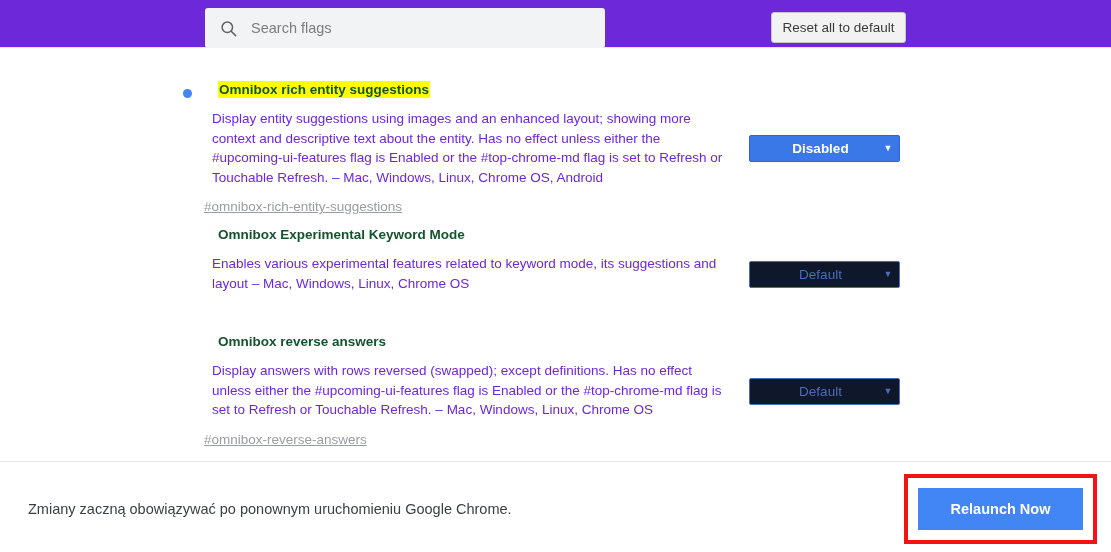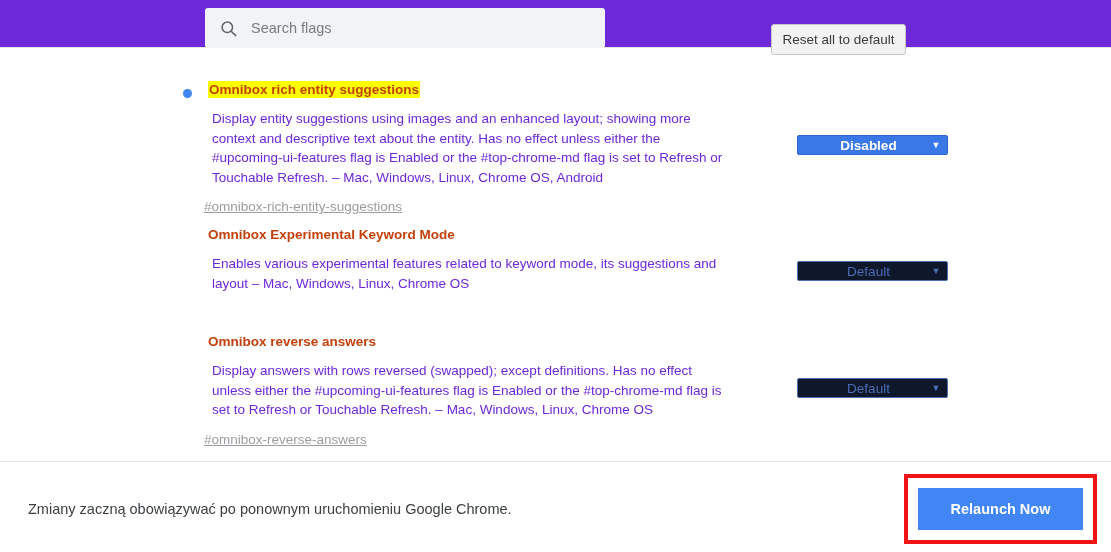--- a/index.html
+++ b/index.html
@@ -57,21 +57,21 @@
     width: 340px;
     padding: 0;
   }
   .search-input::placeholder {
     color: #7a7d80;
     opacity: 1;
   }
   .reset-button {
     position: absolute;
     left: 771px;
-    top: 24px;
+    top: 12px;
     width: 135px;
     height: 31px;
     background: #f2f2f2;
     border: 1px solid #c6c6c6;
     border-radius: 3px;
     color: #3a3a3a;
     font-family: "Liberation Sans", sans-serif;
     font-size: 13.5px;
     cursor: pointer;
     padding: 0;
@@ -102,23 +102,23 @@
   }
   .flag-body {
     position: absolute;
     left: 204px;
     top: 0;
     width: 536px;
   }
   .flag-title {
     font-size: 13.5px;
     font-weight: bold;
-    color: #c2410c;
+    color: #14532d;
     line-height: 17px;
-    margin: 0 0 3px 4px;
+    margin: 0 0 3px 14px;
     display: inline-block;
   }
   .flag-title.highlight {
     background: #ffff00;
     padding: 0 1px;
   }
   .flag-desc {
     font-size: 13.5px;
     color: #6d28d9;
     line-height: 19.5px;
@@ -132,33 +132,32 @@
     text-decoration: underline;
     line-height: 19.5px;
     cursor: pointer;
   }
 
   
   .flag-select {
     position: absolute;
     left: 749px;
     width: 151px;
-    height: 20px;
+    height: 27px;
     border-radius: 2px;
     box-sizing: border-box;
     font-family: "Liberation Sans", sans-serif;
     font-size: 13.5px;
     font-weight: bold;
     text-align: center;
     cursor: pointer;
     display: flex;
     align-items: center;
     justify-content: center;
     position: absolute;
-    margin-left: 48px;
   }
   .flag-select .sel-label {
     flex: 1 1 auto;
     text-align: center;
     padding-left: 14px;
   }
   .flag-select .sel-arrow {
     flex: 0 0 auto;
     width: 22px;
     font-size: 9px;

